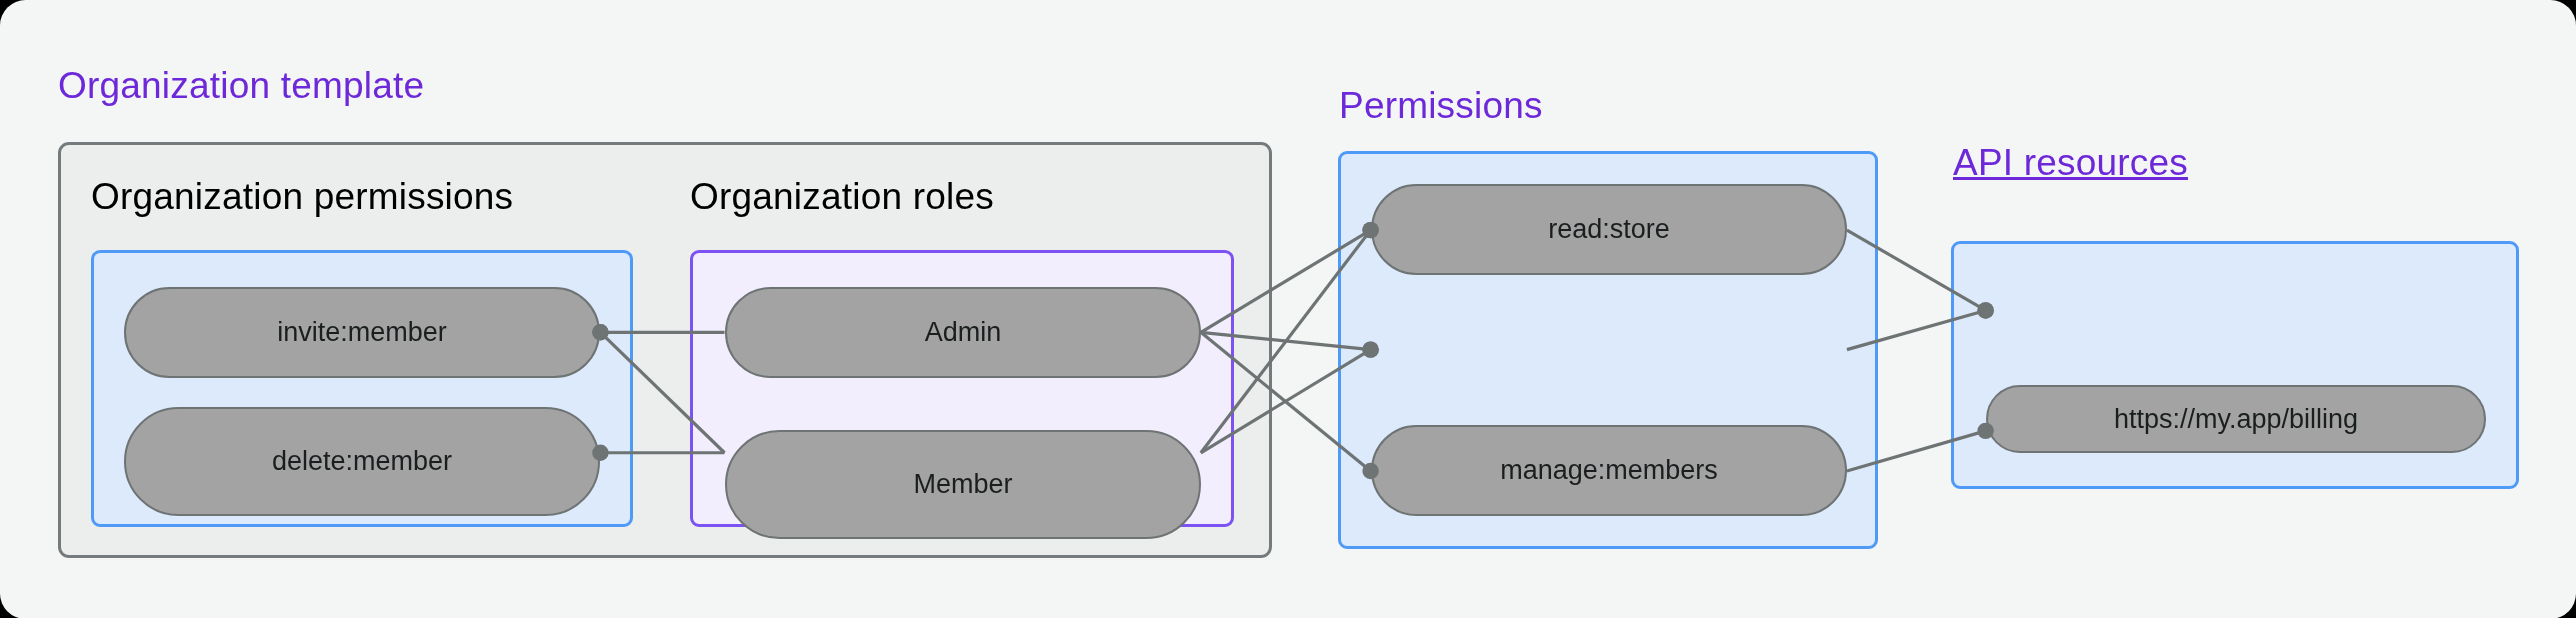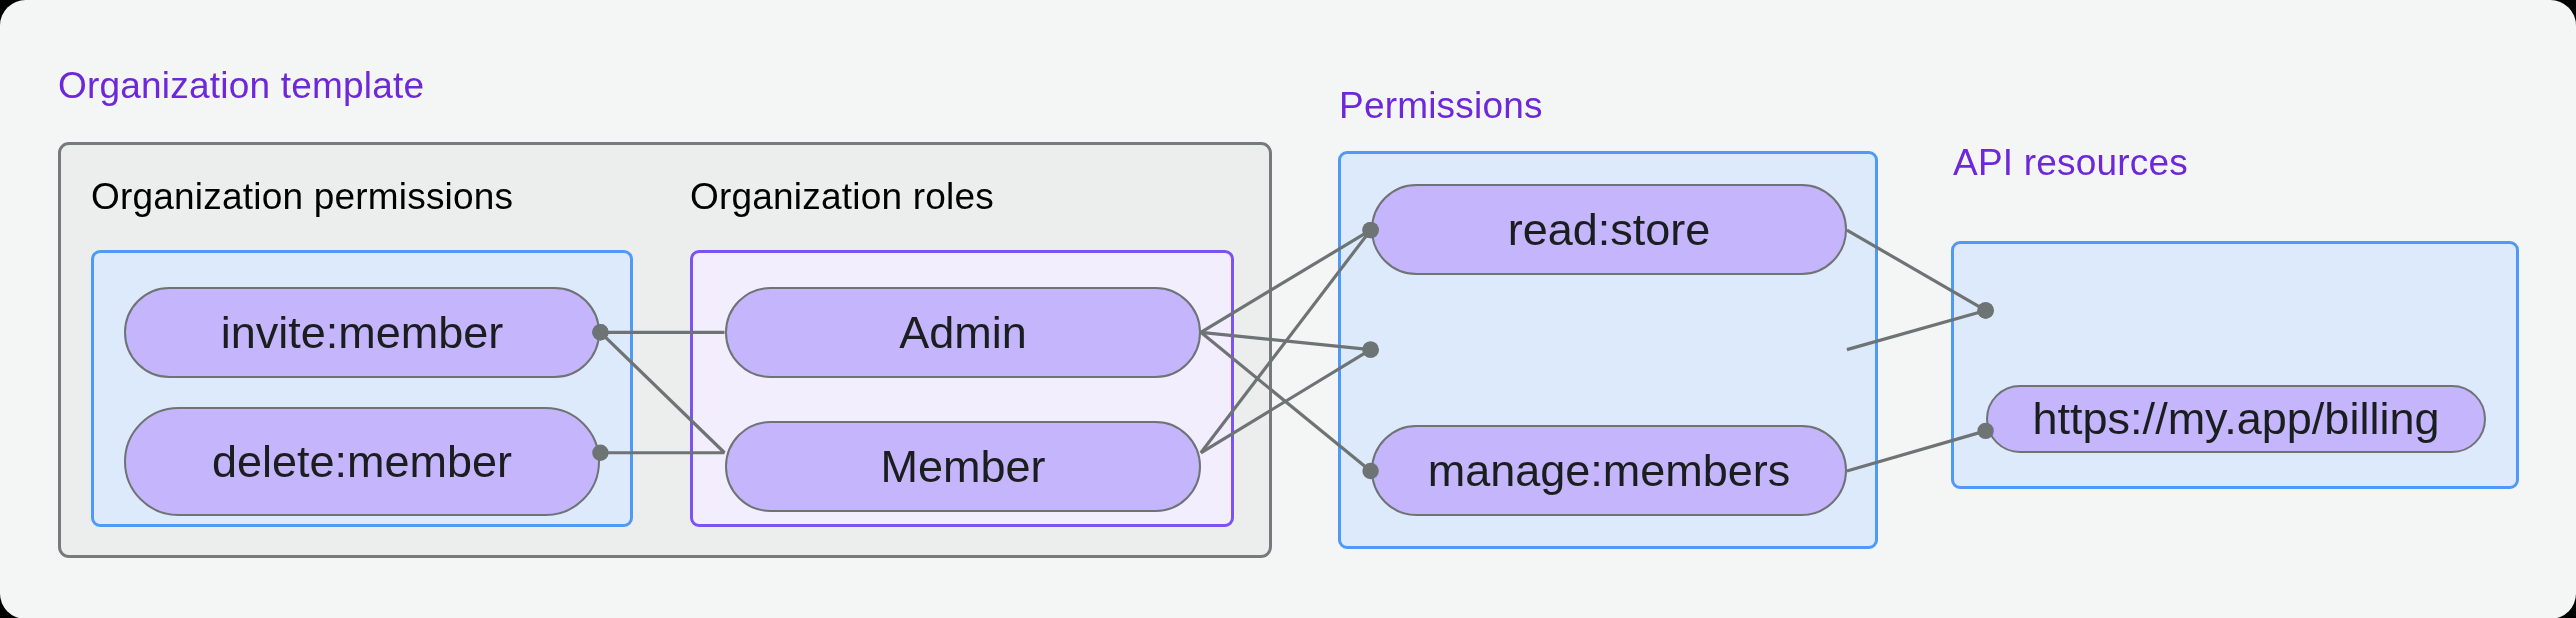--- a/index.html
+++ b/index.html
@@ -50,27 +50,27 @@
     background: #ddeafc;
     border: 3.7px solid #4f9af6;
   }
   .tint-purple {
     background: #f3eefe;
     border: 3.7px solid #7c52f2;
   }
   .pill {
     position: absolute;
     box-sizing: border-box;
-    background: #c4b5fd;
+    background: #a3a3a3;
     border: 2.7px solid #6e7374;
     border-radius: 912px;
     display: flex;
     align-items: center;
     justify-content: center;
-    font-size: 45px;
+    font-size: 27px;
     color: #1b1e1f;
     white-space: nowrap;
   }
   #wires {
     position: absolute;
     left: 0;
     top: 0;
     pointer-events: none;
   }
   #wires line {
@@ -98,32 +98,32 @@
   <div class="pill" style="left:124px; top:287px; width:476px; height:91px;text-align:center;">invite:member</div>
 
   <div class="pill" style="left:124px; top:407px; width:476px; height:109px;">delete:member</div>
 
   <div class="box-label" style="left:690px; top:175px;">Organization roles</div>
 
   <div class="tint-box tint-purple" style="left:690px; top:250px; width:544px; height:277px;"></div>
 
   <div class="pill" style="left:725px; top:287px; width:476px; height:91px;">Admin</div>
 
-  <div class="pill" style="left:725px; top:421px; width:476px; height:91px;">Member</div>
+  <div class="pill" style="left:725px; top:430px; width:476px; height:109px;">Member</div>
 
   <div class="group-title" style="left:1339px; top:84px;">Permissions</div>
 
   <div class="tint-box tint-blue" style="left:1338px; top:151px; width:540px; height:398px;"></div>
 
   <div class="pill" style="left:1371px; top:184px; width:476px; height:91px;">read:store</div>
 
 
   <div class="pill" style="left:1371px; top:425px; width:476px; height:91px;">manage:members</div>
 
-  <div class="group-title" style="left:1953px; top:141px;">API resources</div>
+  <div class="group-title" style="left:1953px; top:141px;text-decoration:underline;">API resources</div>
 
   <div class="tint-box tint-blue" style="left:1951px; top:241px; width:568px; height:248px;"></div>
 
 
   <div class="pill" style="left:1986px; top:385px; width:500px; height:68px;">https://my.app/billing</div>
 
   <svg id="wires" width="2576" height="619" viewBox="0 0 2823 678">
       <line x1="658" y1="364" x2="794" y2="364"></line>
       <circle cx="658" cy="364" r="9"></circle>
       <line x1="658" y1="364" x2="794" y2="496"></line>

